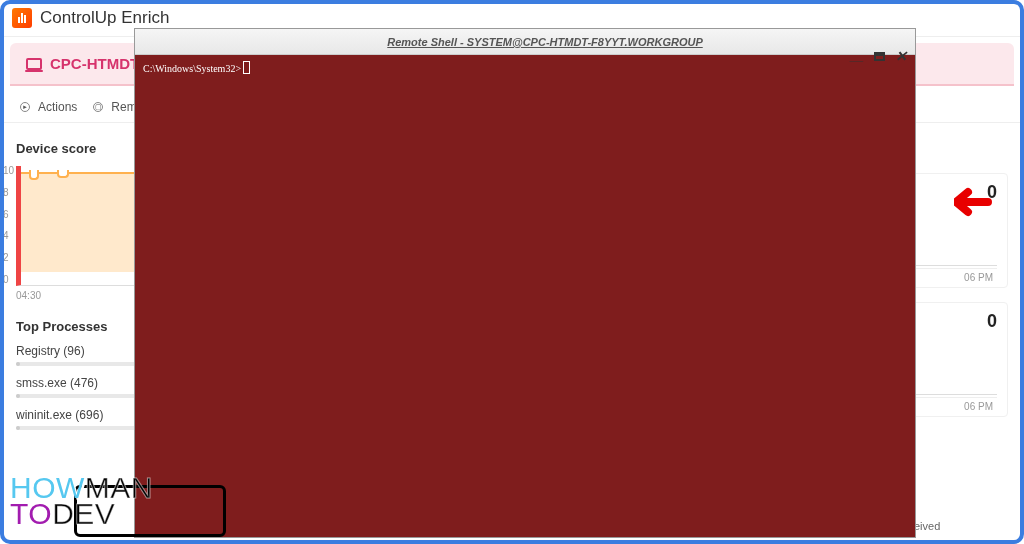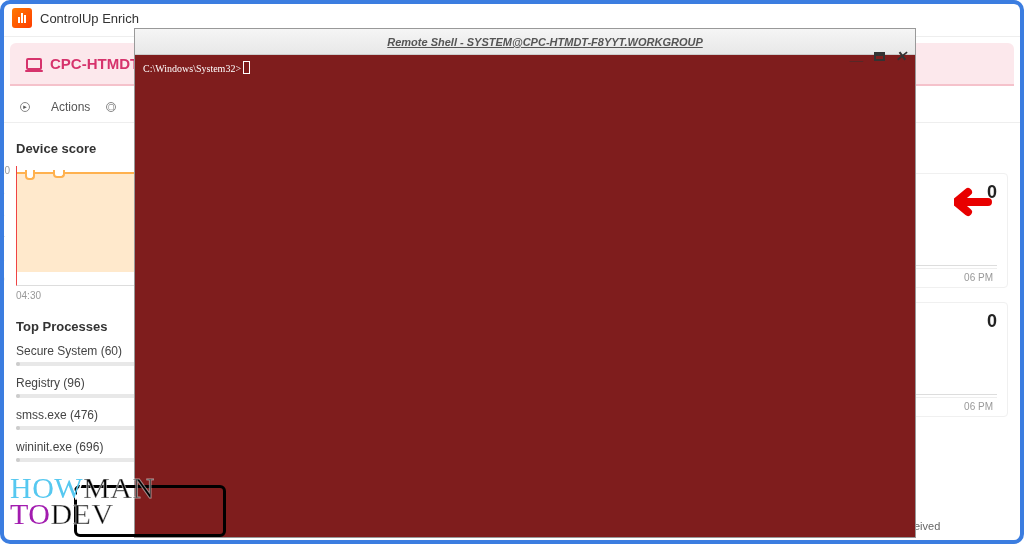--- a/index.html
+++ b/index.html
@@ -5,32 +5,32 @@
     * { margin: 0; padding: 0; box-sizing: border-box; }
     body { font-family: -apple-system, BlinkMacSystemFont, "Segoe UI", Arial, sans-serif; background: #fff; overflow: hidden; width: 1024px; height: 544px; position: relative; }
     .blue-border { position: absolute; inset: 0; border: 4px solid #3b7de0; border-radius: 10px; pointer-events: none; z-index: 1000; }
     .titlebar { display: flex; align-items: center; padding: 8px 12px; border-bottom: 1px solid #eee; gap: 8px; }
     .logo { width: 20px; height: 20px; background: linear-gradient(135deg, #ff7a00, #ff3d00); border-radius: 3px; display: flex; align-items: center; justify-content: center; }
     .logo-bars { display: flex; gap: 1px; align-items: flex-end; }
     .logo-bars span { width: 2px; background: #fff; }
     .logo-bars span:nth-child(1) { height: 6px; }
     .logo-bars span:nth-child(2) { height: 10px; }
     .logo-bars span:nth-child(3) { height: 8px; }
-    .app-title { font-size: 13px; color: #333; }
+    .app-title { font-size: 17px; color: #333; }
     .device-header { display: flex; align-items: center; padding: 12px 16px; background: #fce8ec; margin: 6px 10px; border-radius: 6px 6px 0 0; border-bottom: 2px solid #f5c2cb; }
     .device-name { color: #d6336c; font-size: 15px; font-weight: 700; display: flex; align-items: center; gap: 8px; }
     .laptop-icon { width: 16px; height: 12px; border: 2px solid #d6336c; border-radius: 2px; position: relative; }
     .laptop-icon::after { content: ''; position: absolute; bottom: -4px; left: -3px; right: -3px; height: 2px; background: #d6336c; border-radius: 1px; }
     .action-bar { display: flex; gap: 16px; padding: 8px 20px; border-bottom: 1px solid #eee; font-size: 12px; color: #555; }
-    .action-btn { display: flex; align-items: center; gap: 21px; cursor: pointer; }
+    .action-btn { display: flex; align-items: center; gap: 8px; cursor: pointer; }
     .action-btn .circ { width: 10px; height: 10px; border: 1px solid #888; border-radius: 50%; display: inline-flex; align-items: center; justify-content: center; font-size: 7px; }
     .content { display: flex; padding: 10px 16px; gap: 16px; }
     .left-col { flex: 0 0 200px; }
     .panel-title { font-size: 13px; font-weight: 600; margin: 8px 0 10px; color: #333; }
-    .chart-box { position: relative; height: 120px; border-left: 1px solid #ef4444; border-bottom: 1px solid #ddd; }
+    .chart-box { position: relative; height: 120px; border-left: 5px solid #ef4444; border-bottom: 1px solid #ddd; }
     .y-labels { position: absolute; left: -18px; top: 0; bottom: 0; display: flex; flex-direction: column; justify-content: space-between; font-size: 10px; color: #999; }
     .y-labels span { line-height: 1; }
     .chart-fill { position: absolute; top: 6px; left: 0; right: 0; height: 100px; background: #ffe9cc; border-top: 2px solid #ffb14e; }
     .chart-fill::before { content: ''; position: absolute; top: -4px; left: 8px; width: 6px; height: 8px; background: #fff; border: 2px solid #ffb14e; border-top: none; border-radius: 0 0 4px 4px; }
     .chart-fill::after { content: ''; position: absolute; top: -4px; left: 36px; width: 8px; height: 6px; background: #fff; border: 2px solid #ffb14e; border-top: none; border-radius: 0 0 4px 4px; }
     .x-labels { display: flex; justify-content: space-between; font-size: 10px; color: #999; padding: 4px 0; }
     .process-list { margin-top: 14px; }
     .process-item { font-size: 12px; color: #444; margin: 10px 0; }
     .process-bar { height: 4px; background: #e8e8e8; margin-top: 4px; border-radius: 2px; position: relative; }
     .process-bar::before { content: ''; position: absolute; left: 0; top: 0; bottom: 0; width: 2%; background: #ccc; border-radius: 2px; }
@@ -52,21 +52,21 @@
     .term-title { height: 26px; background: linear-gradient(#f5f5f5, #e8e8e8); display: flex; align-items: center; justify-content: center; position: relative; font-size: 11px; color: #555; font-weight: 700; text-decoration: underline; font-style: italic; border-bottom: 1px solid #ccc; padding-left: 40px; }
     .term-controls { position: absolute; right: 6px; display: flex; gap: 6px; align-items: center; margin-top: 29px; }
     .term-ctrl { width: 16px; height: 14px; display: flex; align-items: center; justify-content: center; font-size: 12px; color: #333; cursor: pointer; }
     .term-ctrl.min { font-weight: 700; }
     .term-ctrl.max span { width: 11px; height: 9px; border: 2px solid #333; border-top-width: 4px; display: block; }
     .term-ctrl.close { font-size: 14px; }
     .term-body { flex: 1; background: #7f1d1d; color: #fff; font-family: Liberation Serif, serif; font-size: 10px; padding: 6px 8px; }
     .cursor { display: inline-block; width: 7px; height: 13px; border: 1px solid #fff; margin-left: 2px; vertical-align: text-bottom; }
     .watermark { position: absolute; left: 10px; bottom: 18px; z-index: 300; pointer-events: none; }
     .wm-box { position: absolute; left: 64px; top: 10px; width: 152px; height: 52px; border: 3px solid #000; border-radius: 6px; }
-    .wm-text { position: relative; font-family: Liberation Serif, serif; font-size: 30px; line-height: 0.85; letter-spacing: 0.5px; }
+    .wm-text { position: relative; font-family: Liberation Sans, sans-serif; font-size: 30px; line-height: 0.85; letter-spacing: 0.5px; }
     .wm-how { color: #56c8f0; text-shadow: 2px 2px 0 #fff; }
     .wm-man { color: #000; -webkit-text-stroke: 1px rgba(255,255,255,0.5); }
     .wm-to { color: #a21caf; text-shadow: 1px 1px 0 #fff; }
     .bottom-row { position: absolute; bottom: 12px; left: 0; right: 0; display: flex; justify-content: space-around; }
   </style>
 </head>
 <body>
 
 <div class="blue-border"></div>
 
@@ -114,24 +114,20 @@
       <div class="chart-fill"></div>
     </div>
     <div class="x-labels">
       <span>04:30</span>
       <span>05 PM</span>
     </div>
 
     <div class="process-list">
       <div class="panel-title">Top Processes</div>
       <div class="process-item">
-        <span>Secure System (60)</span>
-        <div class="process-bar"></div>
-      </div>
-      <div class="process-item">
         <span>Registry (96)</span>
         <div class="process-bar"></div>
       </div>
       <div class="process-item">
         <span>smss.exe (476)</span>
         <div class="process-bar"></div>
       </div>
       <div class="process-item">
         <span>wininit.exe (696)</span>
         <div class="process-bar"></div>

